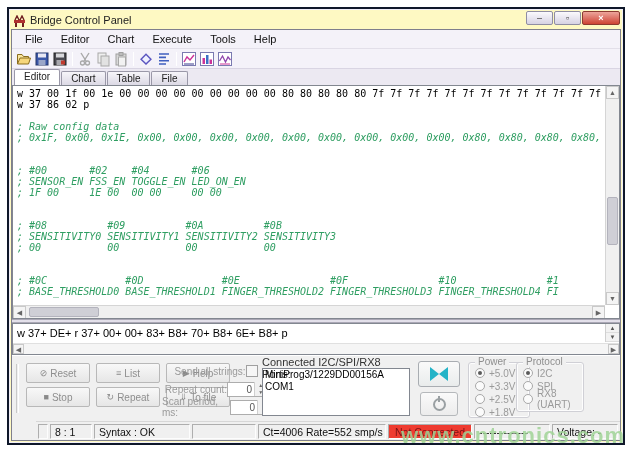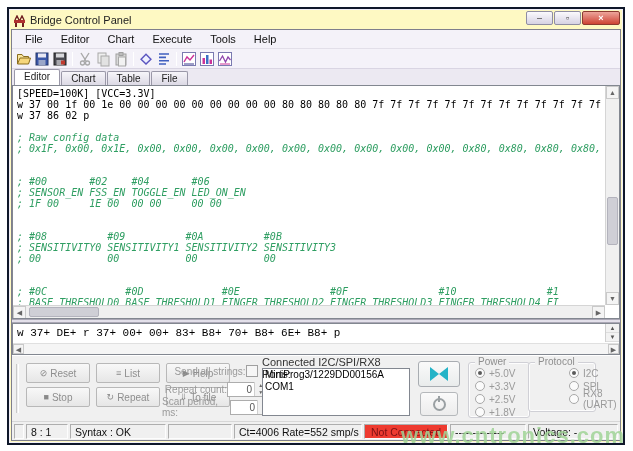--- a/index.html
+++ b/index.html
@@ -45,21 +45,21 @@
   .vscroll { position: absolute; right: 0; top: 0; bottom: 13px; width: 14px; background: #f0f0f0; border-left: 1px solid #d5d5d5; }
   .hscroll { position: absolute; left: 0; right: 14px; bottom: 0; height: 13px; background: #f0f0f0; border-top: 1px solid #d5d5d5; }
   .sarrow { position: absolute; width: 13px; height: 13px; background: #f4f4f4; border: 1px solid #c9c9c9; color: #666;
             font-size: 7px; text-align: center; line-height: 11px; }
   .thumb { position: absolute; background: #cfcfd6; border: 1px solid #b3b3bd; border-radius: 2px; }
 
   .splitter { height: 4px; background: #e3e0ea; border-top: 1px solid #aaa7b5; border-bottom: 1px solid #aaa7b5; }
 
   
   .cmdwrap { height: 32px; position: relative; background: #fff; border: 1px solid #828790; }
-  .cmdtext { position: absolute; left: 4px; top: 3px; right: 16px; font-family: Liberation Mono, monospace;
+  .cmdtext { position: absolute; left: 4px; top: 3px; right: 16px; font-family: Liberation Sans, sans-serif;
              font-size: 11px; white-space: pre; color: #000; }
   .cmdspin { position: absolute; right: 0; top: 0; width: 14px; height: 18px; border-left: 1px solid #d0d0d0; }
   .cmdspin div { height: 9px; font-size: 6px; text-align: center; color: #555; background: #f2f2f2; border-bottom: 1px solid #ddd; line-height: 9px; }
   .cmdh { position: absolute; left: 0; right: 0; bottom: 0; height: 11px; background: #f5f5f5; border-top: 1px solid #e0e0e0; }
   .cmdh .sarrow { width: 11px; height: 10px; line-height: 9px; }
 
   
   .panel { height: 66px; background: #f0f0f0; position: relative; border-top: 1px solid #fff; }
   .grip { position: absolute; left: 4px; top: 8px; bottom: 8px; width: 3px;
           border-left: 1px solid #c9c9c9; border-right: 1px solid #fff; }
@@ -91,21 +91,21 @@
   .pwrsym { width: 13px; height: 13px; border: 2px solid #9aa0a3; border-radius: 50%; position: relative; }
   .pwrsym::after { content: ""; position: absolute; left: 3.5px; top: -4px; width: 2px; height: 6px; background: #9aa0a3; }
 
   .group { position: absolute; border: 1px solid #d0d0d6; border-radius: 3px; box-shadow: 0 0 0 1px #fdfdfd inset; }
   .group .legend { position: absolute; top: -7px; left: 6px; background: #f0f0f0; font-size: 10px; color: #8e8e8e; padding: 0 3px; }
   .radio { display: flex; align-items: center; gap: 4px; height: 12px; margin: 1px 0 0 6px; font-size: 10px; color: #9a9a9a; }
   .rdot { width: 10px; height: 10px; border: 1px solid #a8a8a8; border-radius: 50%; background: #fbfbfb; position: relative; flex: none; }
   .rdot.sel::after { content: ""; position: absolute; left: 2px; top: 2px; width: 4px; height: 4px; border-radius: 50%; background: #5a5a5a; }
 
   
-  .statusbar { height: 19px; background: #f0f0f0; display: flex; align-items: center; padding: 8px 2px; gap: 2px; border-top: 1px solid #d7d7d7; }
+  .statusbar { height: 19px; background: #f0f0f0; display: flex; align-items: center; padding: 8px 2px; gap: 2px; border-top: 1px solid #d7d7d7; margin-left: 24px; }
   .scell { height: 15px; border: 1px solid; border-color: #aeaeae #fdfdfd #fdfdfd #aeaeae; font-size: 10.5px;
            color: #111; padding: 1px 4px; white-space: nowrap; overflow: hidden; }
   .scell.tiny { width: 8px; }
   .scell.red { background: #ee3b30; color: #7b1113; text-align: center; }
 
   .watermark { position: absolute; right: 8px; bottom: 2px; font-size: 22px; font-weight: bold;
                color: rgba(160, 212, 150, 0.85); letter-spacing: 1px; pointer-events: none; z-index: 9; }
 </style>
 </head>
 <body>
@@ -222,21 +222,20 @@
 
       <div class="tabrow">
         <span class="tab active">Editor</span>
         <span class="tab">Chart</span>
         <span class="tab">Table</span>
         <span class="tab">File</span>
       </div>
 
       <div class="editorwrap">
         <div class="editlines">
-          <div class="ln">[SPEED=100K] [VCC=3.3V]</div>
           <div class="ln">w 37 00 1f 00 1e 00 00 00 00 00 00 00 00 00 80 80 80 80 80 7f 7f 7f 7f 7f 7f 7f 7f 7f 7f 7f 7f 7f 7f</div>
           <div class="ln">w 37 86 02 p</div>
           <div class="ln"></div>
           <div class="ln cm">; Raw config data</div>
           <div class="ln cm">; 0x1F, 0x00, 0x1E, 0x00, 0x00, 0x00, 0x00, 0x00, 0x00, 0x00, 0x00, 0x00, 0x80, 0x80, 0x80, 0x80, 0x80</div>
           <div class="ln"></div>
           <div class="ln"></div>
           <div class="ln cm">; #00       #02    #04       #06</div>
           <div class="ln cm">; SENSOR_EN FSS_EN TOGGLE_EN LED_ON_EN</div>
           <div class="ln cm">; 1F 00     1E 00  00 00     00 00</div>
@@ -357,21 +356,21 @@
           <div class="radio">
               <span class="rdot"></span>
               <span>+2.5V</span>
             </div>
           <div class="radio">
               <span class="rdot"></span>
               <span>+1.8V</span>
             </div>
         </div>
 
-        <div class="group" style="left:516px; top:6px; width:68px; height:50px;padding-left:34px;">
+        <div class="group" style="left:504px; top:6px; width:68px; height:50px;">
           <span class="legend">Protocol</span>
           <div class="radio" style="margin-top:4px;">
               <span class="rdot sel"></span>
               <span>I2C</span>
             </div>
           <div class="radio">
               <span class="rdot"></span>
               <span>SPI</span>
             </div>
           <div class="radio">

